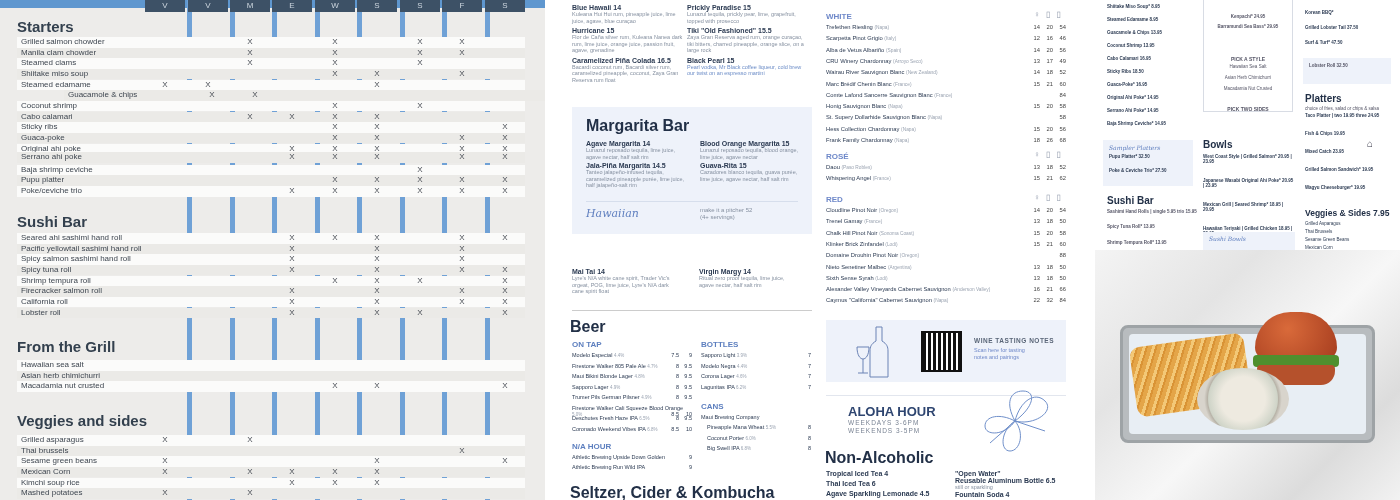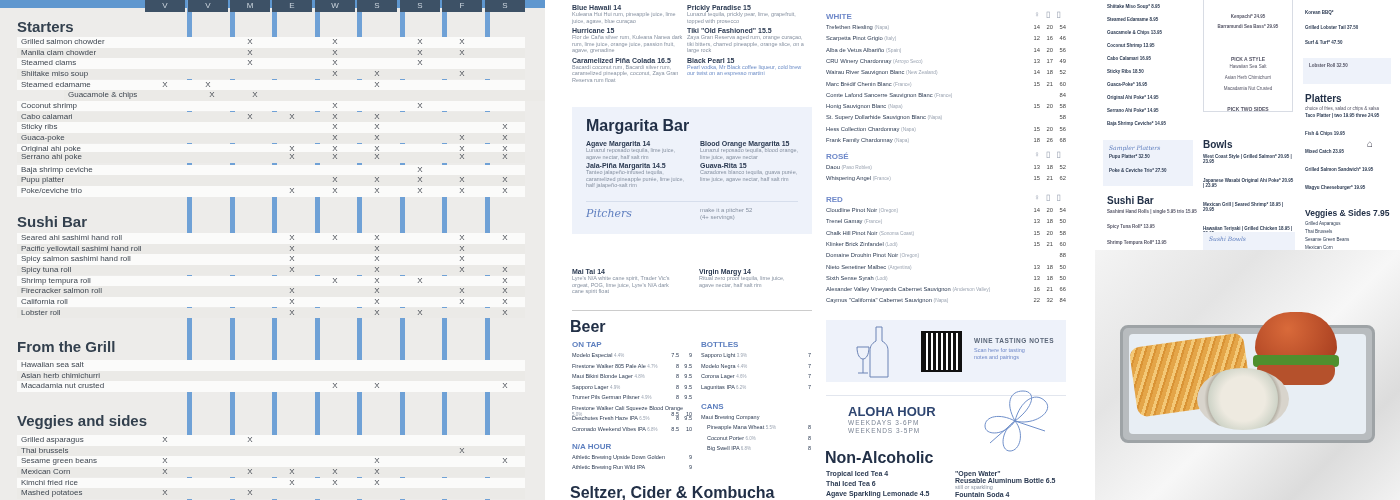--- a/index.html
+++ b/index.html
@@ -88,21 +88,21 @@
       <div class="row g" style="top: 307.55px;"><span>Lobster roll</span><span class="x" style="left: 270px;">X</span><span class="x" style="left: 355px;">X</span><span class="x" style="left: 398px;">X</span><span class="x" style="left: 483px;">X</span></div>
       <div class="sec" style="top: 338px;">From the Grill</div>
       <div class="row w" style="top: 360px;"><span>Hawaiian sea salt</span></div>
       <div class="row g" style="top: 370.65px;"><span>Asian herb chimichurri</span></div>
       <div class="row w" style="top: 381.3px;"><span>Macadamia nut crusted</span><span class="x" style="left: 313px;">X</span><span class="x" style="left: 355px;">X</span><span class="x" style="left: 483px;">X</span></div>
       <div class="sec" style="top: 412px;">Veggies and sides</div>
       <div class="row w" style="top: 435px;"><span>Grilled asparagus</span><span class="x" style="left: 143px;">X</span><span class="x" style="left: 228px;">X</span></div>
       <div class="row g" style="top: 445.65px;"><span>Thai brussels</span><span class="x" style="left: 440px;">X</span></div>
       <div class="row w" style="top: 456.3px;"><span>Sesame green beans</span><span class="x" style="left: 143px;">X</span><span class="x" style="left: 355px;">X</span><span class="x" style="left: 483px;">X</span></div>
       <div class="row g" style="top: 466.95px;"><span>Mexican Corn</span><span class="x" style="left: 143px;">X</span><span class="x" style="left: 228px;">X</span><span class="x" style="left: 270px;">X</span><span class="x" style="left: 313px;">X</span><span class="x" style="left: 355px;">X</span></div>
-      <div class="row w" style="top: 477.6px;"><span>Kimchi fried rice</span><span class="x" style="left: 270px;">X</span><span class="x" style="left: 313px;">X</span><span class="x" style="left: 355px;">X</span></div>
+      <div class="row w" style="top: 477.6px;"><span>Kimchi soup rice</span><span class="x" style="left: 270px;">X</span><span class="x" style="left: 313px;">X</span><span class="x" style="left: 355px;">X</span></div>
       <div class="row g" style="top: 488.25px;"><span>Mashed potatoes</span><span class="x" style="left: 143px;">X</span><span class="x" style="left: 228px;">X</span></div>
     </div>
 </div>
 <div class="gap"></div>
 
 <div class="panel" id="drinks">
   <div style="position:absolute;left:7px;top:4px;width:115px">
     <div style="margin-bottom:3px">
         <div class="dn">Blue Hawaii 14</div>
         <div class="dd">Kuleana Hui Hui rum, pineapple juice, lime juice, agave, blue curaçao</div>
@@ -139,21 +139,21 @@
       <div class="dn" style="margin-top:2px">Jala-Piña Margarita 14.5</div>
       <div class="dd">Tanteo jalapeño-infused tequila, caramelized pineapple purée, lime juice, half jalapeño-salt rim</div>
     </div>
     <div style="position:absolute;left:128px;top:33px;width:100px">
       <div class="dn">Blood Orange Margarita 15</div>
       <div class="dd">Lunazul reposado tequila, blood orange, lime juice, agave nectar</div>
       <div class="dn" style="margin-top:2px">Guava-Rita 15</div>
       <div class="dd">Cazadores blanco tequila, guava purée, lime juice, agave nectar, half salt rim</div>
     </div>
     <div style="position:absolute;left:14px;top:94px;width:212px;border-top:1px solid #d6deec"></div>
-    <div style="position:absolute;left:14px;top:100px;font-family:'DejaVu Serif',serif;font-style:italic;font-size:11px;color:#5f7fbf">Pitchers</div>
+    <div style="position:absolute;left:14px;top:100px;font-family:'DejaVu Serif',serif;font-style:italic;font-size:11px;color:#5f7fbf">Hawaiian</div>
     <div class="dd" style="position:absolute;left:128px;top:100px;width:60px;font-size:6px">make it a pitcher 52 (4+ servings)</div>
   </div>
 
   <div style="position:absolute;left:7px;top:268px;width:105px">
       <div class="dn">Mai Tai 14</div>
       <div class="dd">Lyre's N/A white cane spirit, Trader Vic's orgeat, POG, lime juice, Lyre's N/A dark cane spirit float</div>
     </div>
   <div style="position:absolute;left:134px;top:268px;width:95px">
       <div class="dn">Virgin Margy 14</div>
       <div class="dd">Ritual zero proof tequila, lime juice, agave nectar, half salt rim</div>

